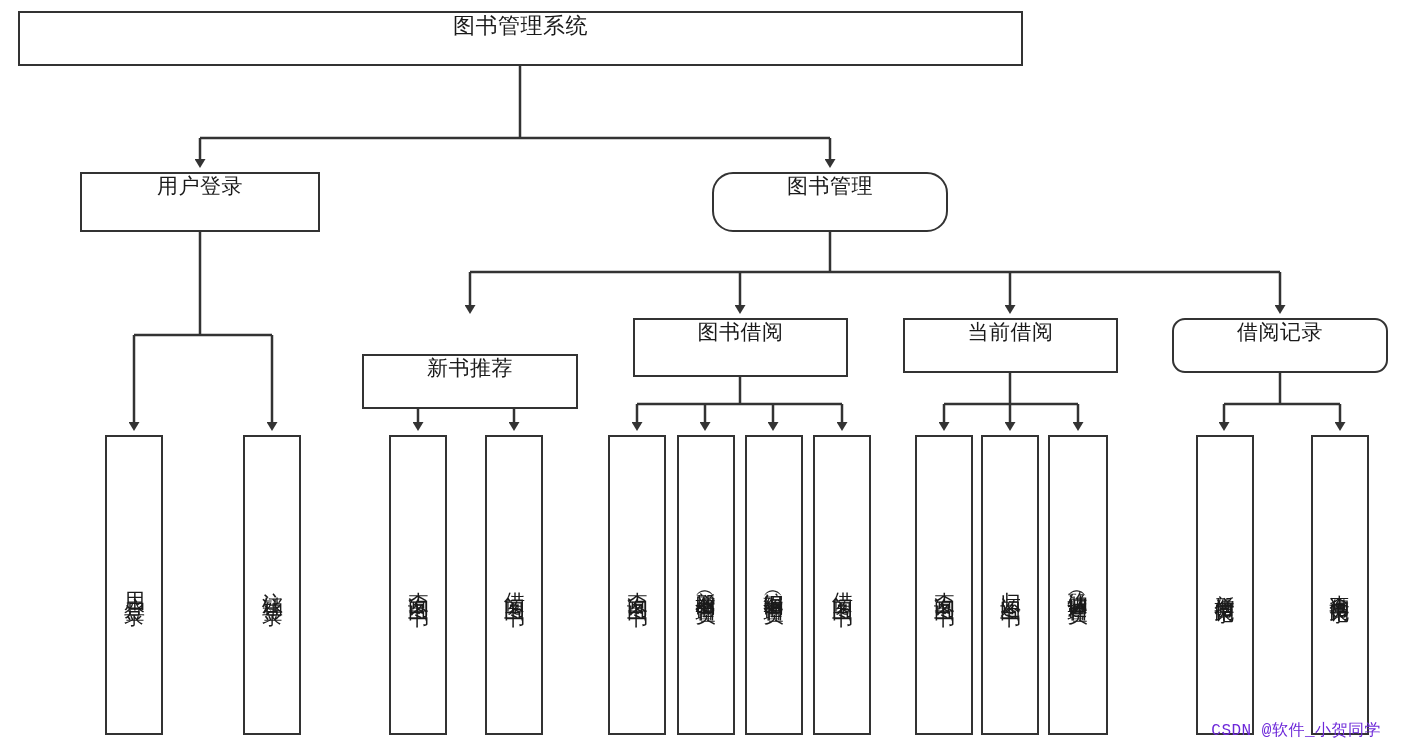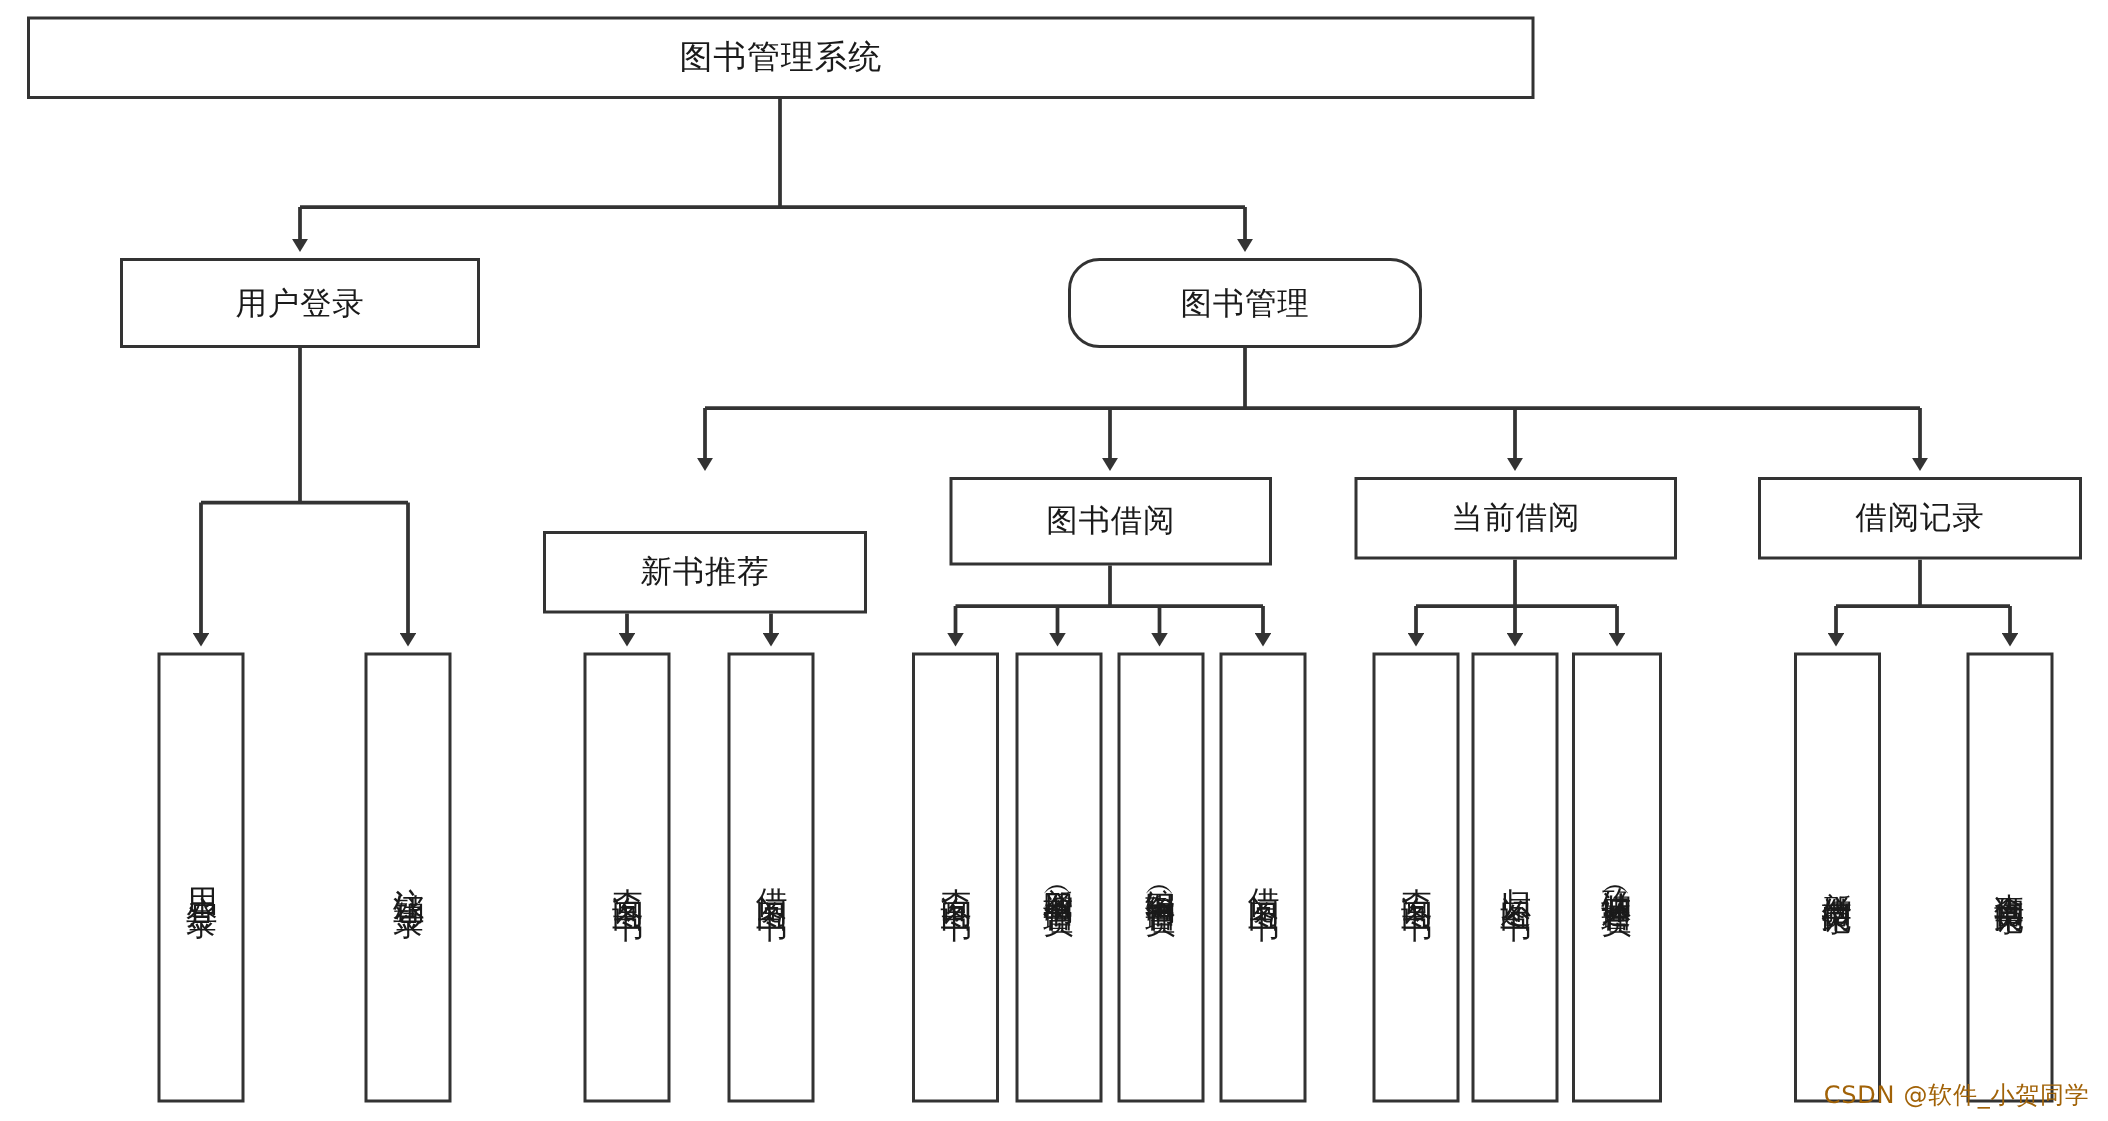--- a/index.html
+++ b/index.html
@@ -25,21 +25,21 @@
     width: 1405px;
     height: 747px;
     pointer-events: none;
   }
   .node {
     position: absolute;
     box-sizing: border-box;
     background: #ffffff;
     border: 2px solid #333333;
     display: flex;
-    align-items: center;
+    align-items: flex-start;
     justify-content: center;
     z-index: 2;
   }
   .node-label {
     color: #1a1a1a;
     letter-spacing: 0.5px;
     line-height: 1.15;
     text-align: center;
     white-space: nowrap;
   }
@@ -63,27 +63,28 @@
     letter-spacing: 5px;
     line-height: 1;
     white-space: nowrap;
   }
   .node.vert.tight .node-label {
     font-size: 20px;
     letter-spacing: 2px;
   }
   #watermark {
     position: absolute;
-    right: 12px;
+    right: 24px;
     bottom: 6px;
     font-size: 16px;
-    color: #a16207;
+    color: #6d28d9;
     letter-spacing: 0.5px;
     z-index: 5;
     white-space: nowrap;
+    font-family: Liberation Mono, monospace;
   }
 </style>
 </head>
 <body>
 
 <div id="canvas">
 
   <svg id="edges" viewBox="0 0 1405 747" width="1405" height="747">
     <defs>
       <marker id="arrow" markerWidth="9" markerHeight="11" refX="1" refY="5.5" orient="auto" markerUnits="userSpaceOnUse">
@@ -147,21 +148,21 @@
 
   <div class="node horiz" style="left:362px; top:318px; width:216px; height:55px;margin-top:36px;">
     <span class="node-label">新书推荐</span>
   </div>
   <div class="node horiz" style="left:633px; top:318px; width:215px; height:59px;">
     <span class="node-label">图书借阅</span>
   </div>
   <div class="node horiz" style="left:903px; top:318px; width:215px; height:55px;">
     <span class="node-label">当前借阅</span>
   </div>
-  <div class="node horiz" style="left:1172px; top:318px; width:216px; height:55px;">
+  <div class="node horiz" style="left:1172px; top:318px; width:216px; height:55px;border-radius:13px;">
     <span class="node-label">借阅记录</span>
   </div>
 
   <div class="node vert" style="left:105px; top:435px; width:58px; height:300px;">
     <span class="node-label">用户登录</span>
   </div>
   <div class="node vert" style="left:243px; top:435px; width:58px; height:300px;">
     <span class="node-label">注销登录</span>
   </div>
 

